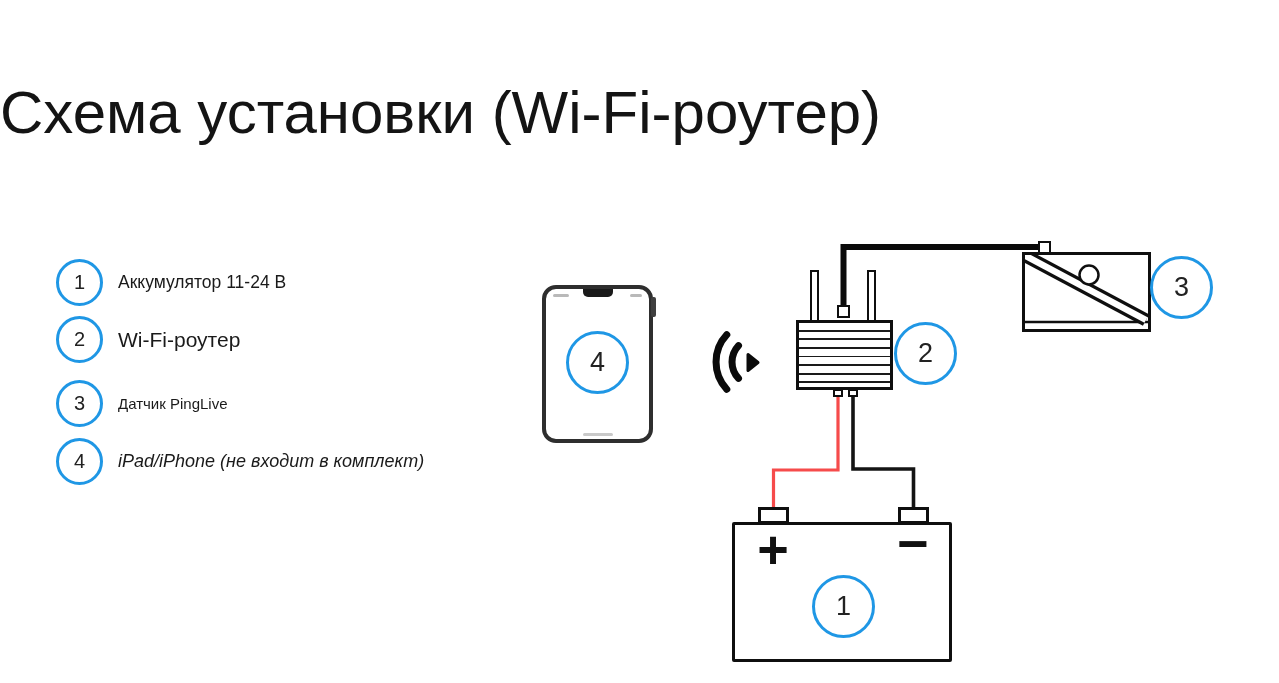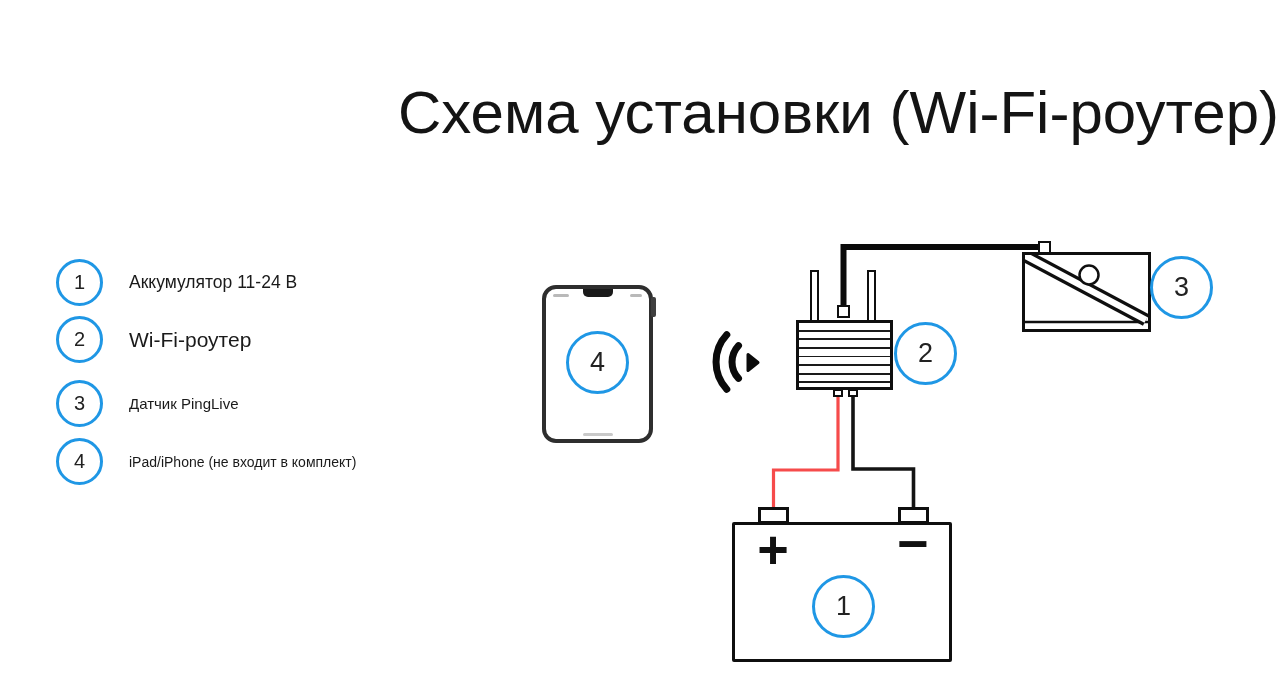--- a/index.html
+++ b/index.html
@@ -2,35 +2,35 @@
 <html><head>
 <meta charset="utf-8">
 <style>
   html,body{margin:0;padding:0;background:#fff;}
   .canvas{
     position:relative;width:1279px;height:683px;background:#ffffff;
     font-family:"Liberation Sans",sans-serif;color:#111;overflow:hidden;
   }
   
   .title{
-    position:absolute;left:0;right:0;top:78px;text-align:right;
+    position:absolute;left:0;right:0;top:78px;text-align:left;
     font-size:60px;font-weight:500;letter-spacing:0;color:#141414;
   }
   
   .legend-item{position:absolute;left:56px;display:flex;align-items:center;}
   .legend-circle{
     box-sizing:border-box;width:47px;height:47px;border:3px solid #1f97e5;border-radius:50%;
     display:flex;align-items:center;justify-content:center;
     font-size:20px;color:#222;background:#fff;flex:0 0 auto;
   }
-  .legend-label{margin-left:26px;color:#1a1a1a;}
+  .legend-label{margin-left:15px;color:#1a1a1a;}
   .li-1{top:259px;} .li-1 .legend-label{font-size:17.5px;}
   .li-2{top:316px;} .li-2 .legend-label{font-size:21px;}
   .li-3{top:380px;} .li-3 .legend-label{font-size:15px;}
-  .li-4{top:438px;} .li-4 .legend-label{font-size:14px;}
+  .li-4{top:438px;} .li-4 .legend-label{font-size:18px;font-style:italic;}
   
   .wires{position:absolute;left:0;top:0;width:1279px;height:683px;}
   
   .marker{
     position:absolute;box-sizing:border-box;width:63px;height:63px;border-radius:50%;
     border:3.5px solid #1f97e5;background:#fff;display:flex;align-items:center;justify-content:center;
     font-size:27px;color:#222;z-index:6;
   }
   .m1{left:812px;top:575px;} .m2{left:894px;top:322px;}
   .m3{left:1150px;top:256px;} .m4{left:566px;top:331px;border-width:3.5px;}

